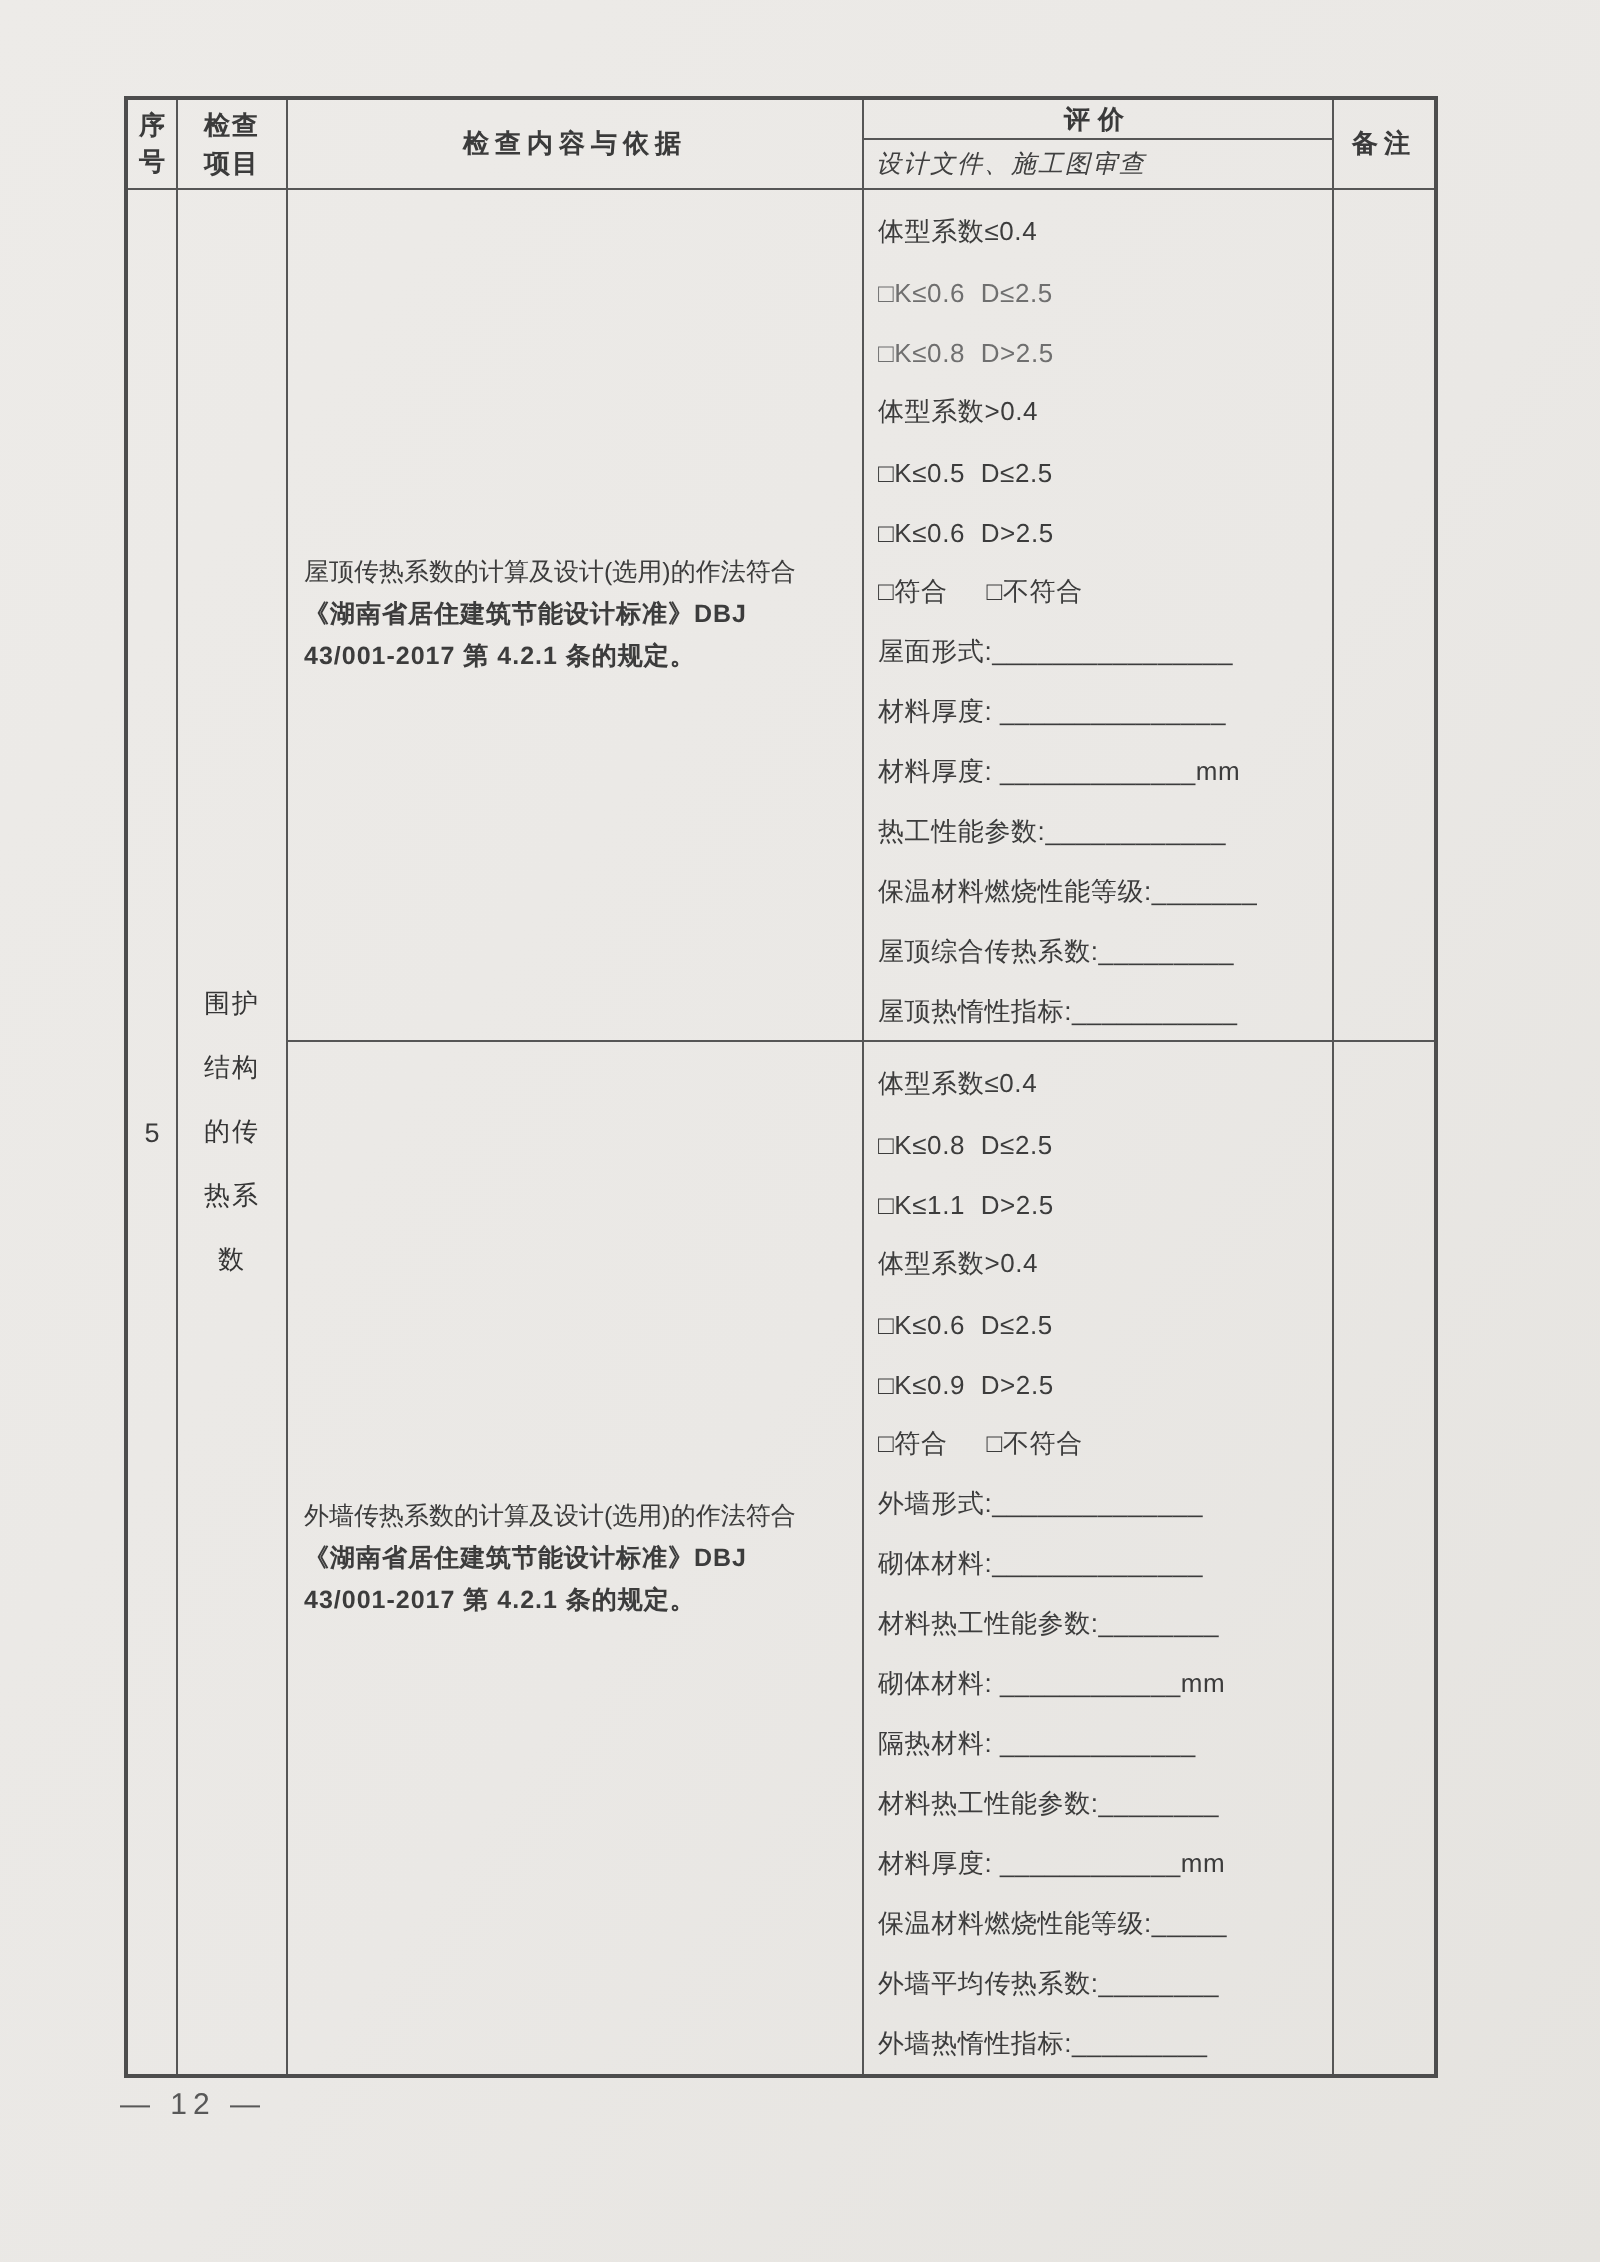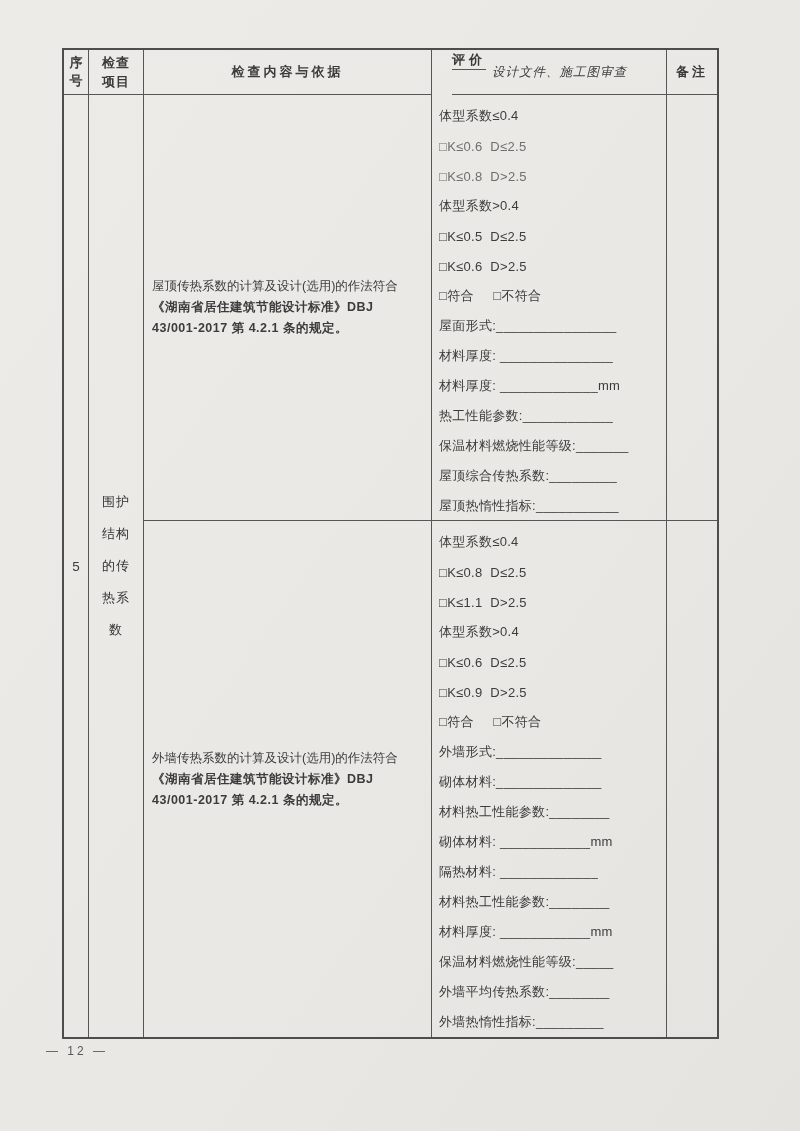--- a/index.html
+++ b/index.html
@@ -29,21 +29,21 @@
   .no-bb { border-bottom:none; }
   
   .hcell {
     display:flex; align-items:center; justify-content:center;
     font-size:13px; font-weight:700; color:#3b3b3b; text-align:center;
   }
   .hdr-serial span { display:block; width:16px; line-height:18px; word-break:break-all; }
   .hdr-item span   { display:block; width:30px; line-height:19px; word-break:break-all; letter-spacing:1px; }
   .hdr-content { letter-spacing:3px; }
   .hdr-remark  { letter-spacing:3px; }
-  .hdr-eval { display:flex; align-items:stretch; justify-content:flex-start; padding:0;margin-left:20px; }
+  .hdr-eval { display:flex; flex-direction:column; align-items:stretch; justify-content:flex-start; padding:0; }
   .hdr-eval-top {
     height:20px; display:flex; align-items:center; justify-content:center;
     font-size:13px; font-weight:700; letter-spacing:4px;
     border-bottom:1.5px solid #565656;
   }
   .hdr-eval-sub {
     flex:1; display:flex; align-items:center;
     padding-left:6px; font-size:12.5px; font-weight:400; letter-spacing:1px; color:#404040;font-style:italic;
   }
   
@@ -69,22 +69,22 @@
   
   .eval-cell { padding:6px 2px 0 7px; font-size:13px; color:#3c3c3c; }
   .eval-line {
     height:30px; display:flex; align-items:center;
     white-space:pre; letter-spacing:0.3px;
   }
   .eval-r1 .eval-line:nth-child(2),
   .eval-r1 .eval-line:nth-child(3) { color:#6f6f6f; }
   
   .page-footer {
-    position:absolute; left:46px; top:1044px;
-    font-size:12px; letter-spacing:3px; color:#585858;
+    position:absolute; left:60px; top:1044px;
+    font-size:15px; letter-spacing:3px; color:#585858;
   }
 </style>
 </head>
 <body>
 
 <div class="page">
 
   <div class="doc-table">
 
     <div class="cell hcell hdr-serial">

